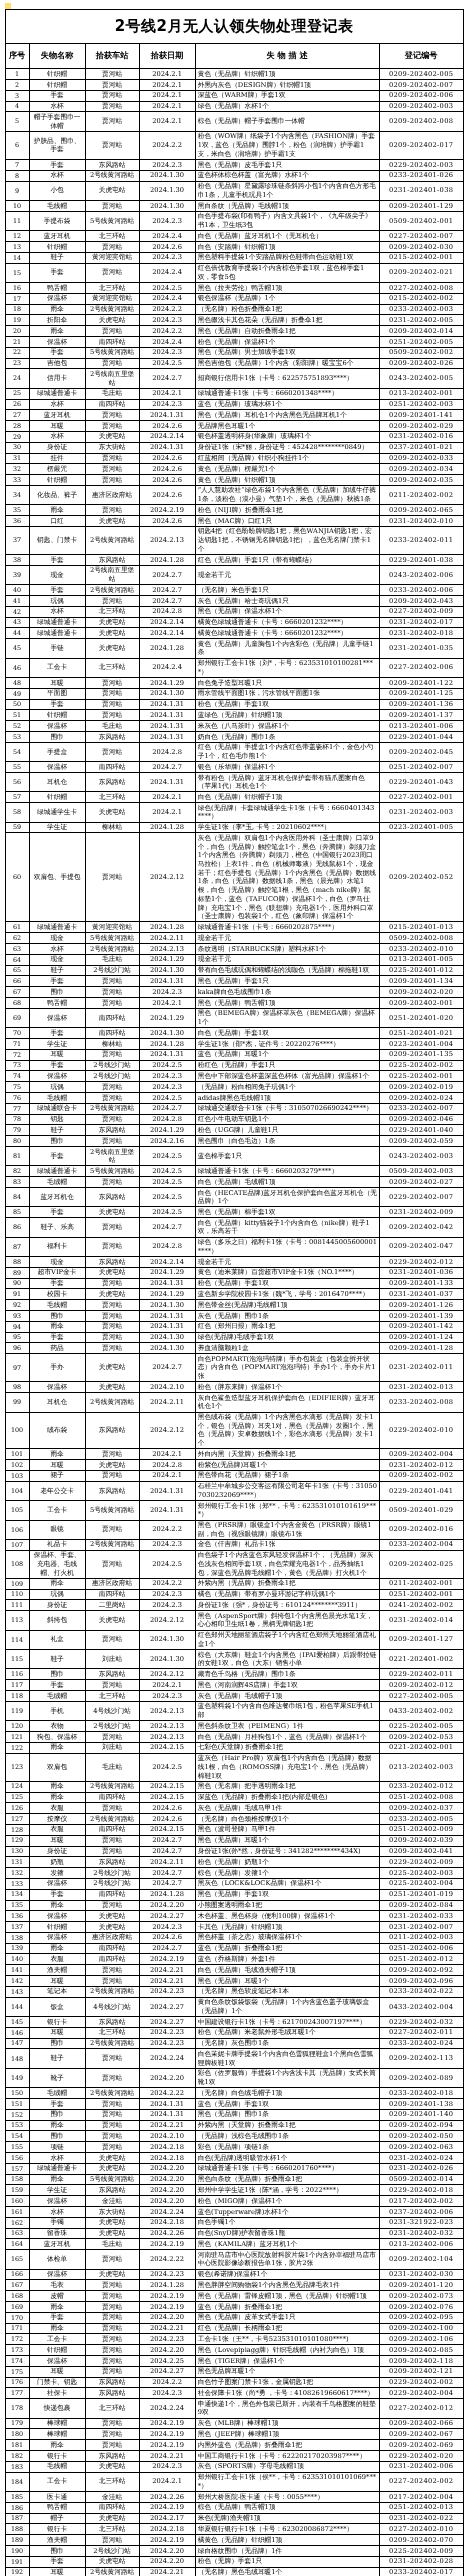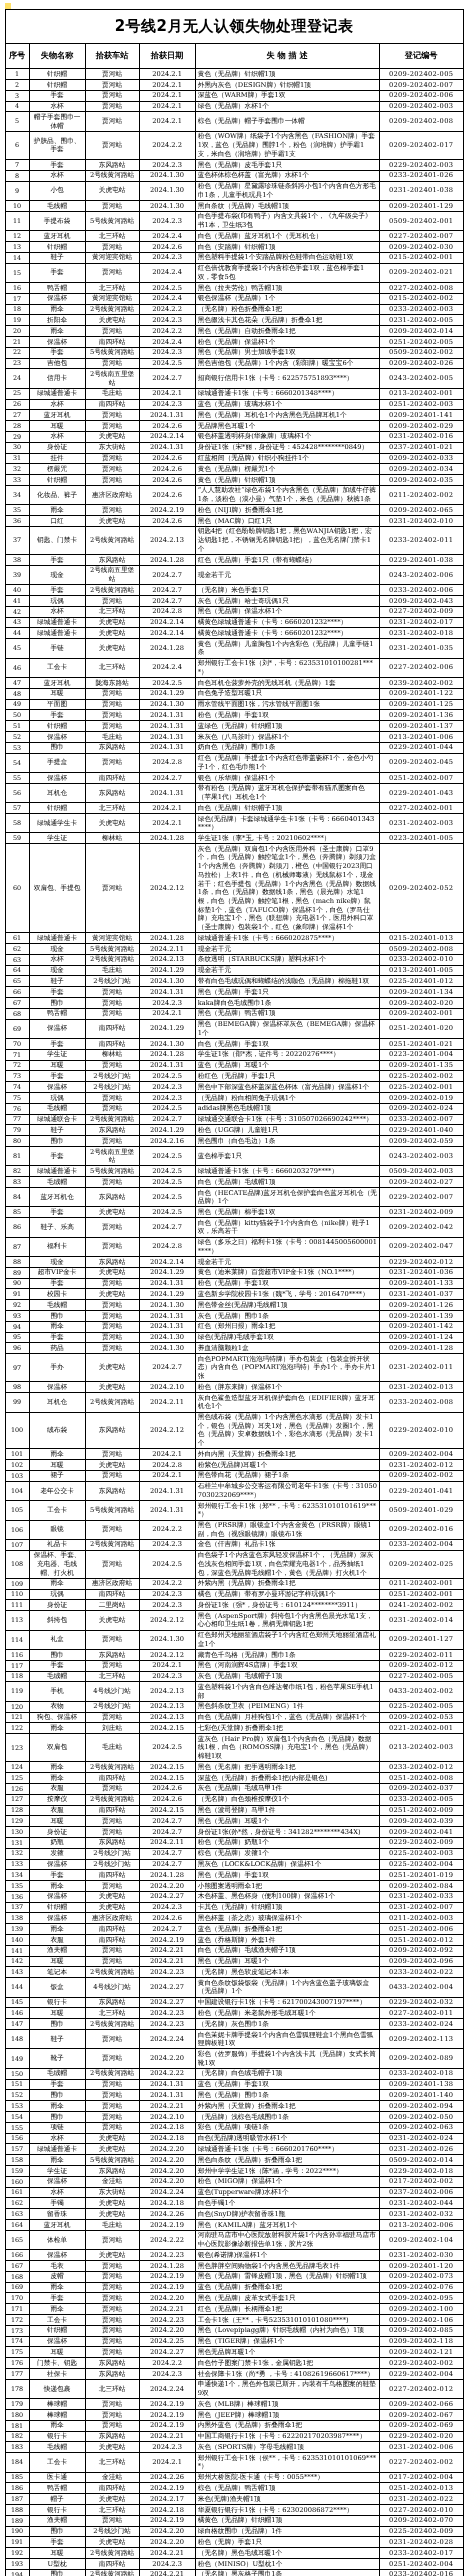--- a/index.html
+++ b/index.html
@@ -412,28 +412,20 @@
         </tr>
         <tr>
           <td class="c0">46</td>
           <td class="c1">工会卡</td>
           <td class="c2">北三环站</td>
           <td class="c3">2024.2.4</td>
           <td class="c4 desc">郑州银行工会卡1张（刘*，卡号：623531010100281****）</td>
           <td class="c5">0227-202402-006</td>
         </tr>
         <tr>
-          <td class="c0">47</td>
-          <td class="c1">蓝牙耳机</td>
-          <td class="c2">陇海东路站</td>
-          <td class="c3">2024.2.5</td>
-          <td class="c4 desc">白色耳机仓菠萝外壳的无线耳机（无品牌）1套</td>
-          <td class="c5">0239-202402-002</td>
-        </tr>
-        <tr>
           <td class="c0">48</td>
           <td class="c1">耳暖</td>
           <td class="c2">贾河站</td>
           <td class="c3">2024.1.29</td>
           <td class="c4 desc">白色兔子造型耳暖1只</td>
           <td class="c5">0209-202401-122</td>
         </tr>
         <tr>
           <td class="c0">49</td>
           <td class="c1">平面图</td>
@@ -660,20 +652,28 @@
         </tr>
         <tr>
           <td class="c0">77</td>
           <td class="c1">绿城通联合卡</td>
           <td class="c2">2号线黄河路站</td>
           <td class="c3">2024.2.7</td>
           <td class="c4 desc">绿城通交通联合卡1张（卡号：310507026690242****）</td>
           <td class="c5">0233-202402-007</td>
         </tr>
         <tr>
+          <td class="c0">78</td>
+          <td class="c1">钥匙</td>
+          <td class="c2">贾河站</td>
+          <td class="c3">2024.2.8</td>
+          <td class="c4 desc">红色小牛电动车钥匙1个</td>
+          <td class="c5">0209-202402-046</td>
+        </tr>
+        <tr>
           <td class="c0">79</td>
           <td class="c1">鞋子</td>
           <td class="c2">东风路站</td>
           <td class="c3">2024.1.29</td>
           <td class="c4 desc">粉色（UGG牌）儿童鞋1只</td>
           <td class="c5">0229-202401-040</td>
         </tr>
         <tr>
           <td class="c0">80</td>
           <td class="c1">围巾</td>
@@ -940,20 +940,28 @@
         </tr>
         <tr>
           <td class="c0">114</td>
           <td class="c1">礼盒</td>
           <td class="c2">贾河站</td>
           <td class="c3">2024.1.30</td>
           <td class="c4 desc">红色郑州天地丽笙酒店袋子1个内含红色郑州天地丽笙酒店礼盒1个</td>
           <td class="c5">0209-202401-127</td>
         </tr>
         <tr>
+          <td class="c0">115</td>
+          <td class="c1">鞋子</td>
+          <td class="c2">刘庄站</td>
+          <td class="c3">2024.1.30</td>
+          <td class="c4 desc">棕色（大东牌）鞋盒1个内含黑色（IPAI爱柏牌）后跟带拉链的女鞋1双，白色（大东）销售小单</td>
+          <td class="c5">0221-202401-002</td>
+        </tr>
+        <tr>
           <td class="c0">116</td>
           <td class="c1">围巾</td>
           <td class="c2">东风路站</td>
           <td class="c3">2024.2.12</td>
           <td class="c4 desc">藏青色千鸟格（无品牌）围巾1条</td>
           <td class="c5">0229-202402-011</td>
         </tr>
         <tr>
           <td class="c0">117</td>
           <td class="c1">手套</td>
@@ -1313,21 +1321,21 @@
           <td class="c3">2024.2.24</td>
           <td class="c4 desc">蓝色(Tupperware牌)水杯1个</td>
           <td class="c5">0237-202402-006</td>
         </tr>
         <tr>
           <td class="c0">162</td>
           <td class="c1">手镯</td>
           <td class="c2">关虎屯站</td>
           <td class="c3">2024.2.18</td>
           <td class="c4 desc">白色手镯1个</td>
-          <td class="c5">0231-202402-044</td>
+          <td class="c5">0231-321922-023</td>
         </tr>
         <tr>
           <td class="c0">163</td>
           <td class="c1">留香珠</td>
           <td class="c2">关虎屯站</td>
           <td class="c3">2024.2.26</td>
           <td class="c4 desc">白色(SnyD牌)护衣留香珠1瓶</td>
           <td class="c5">0231-202402-032</td>
         </tr>
         <tr>

